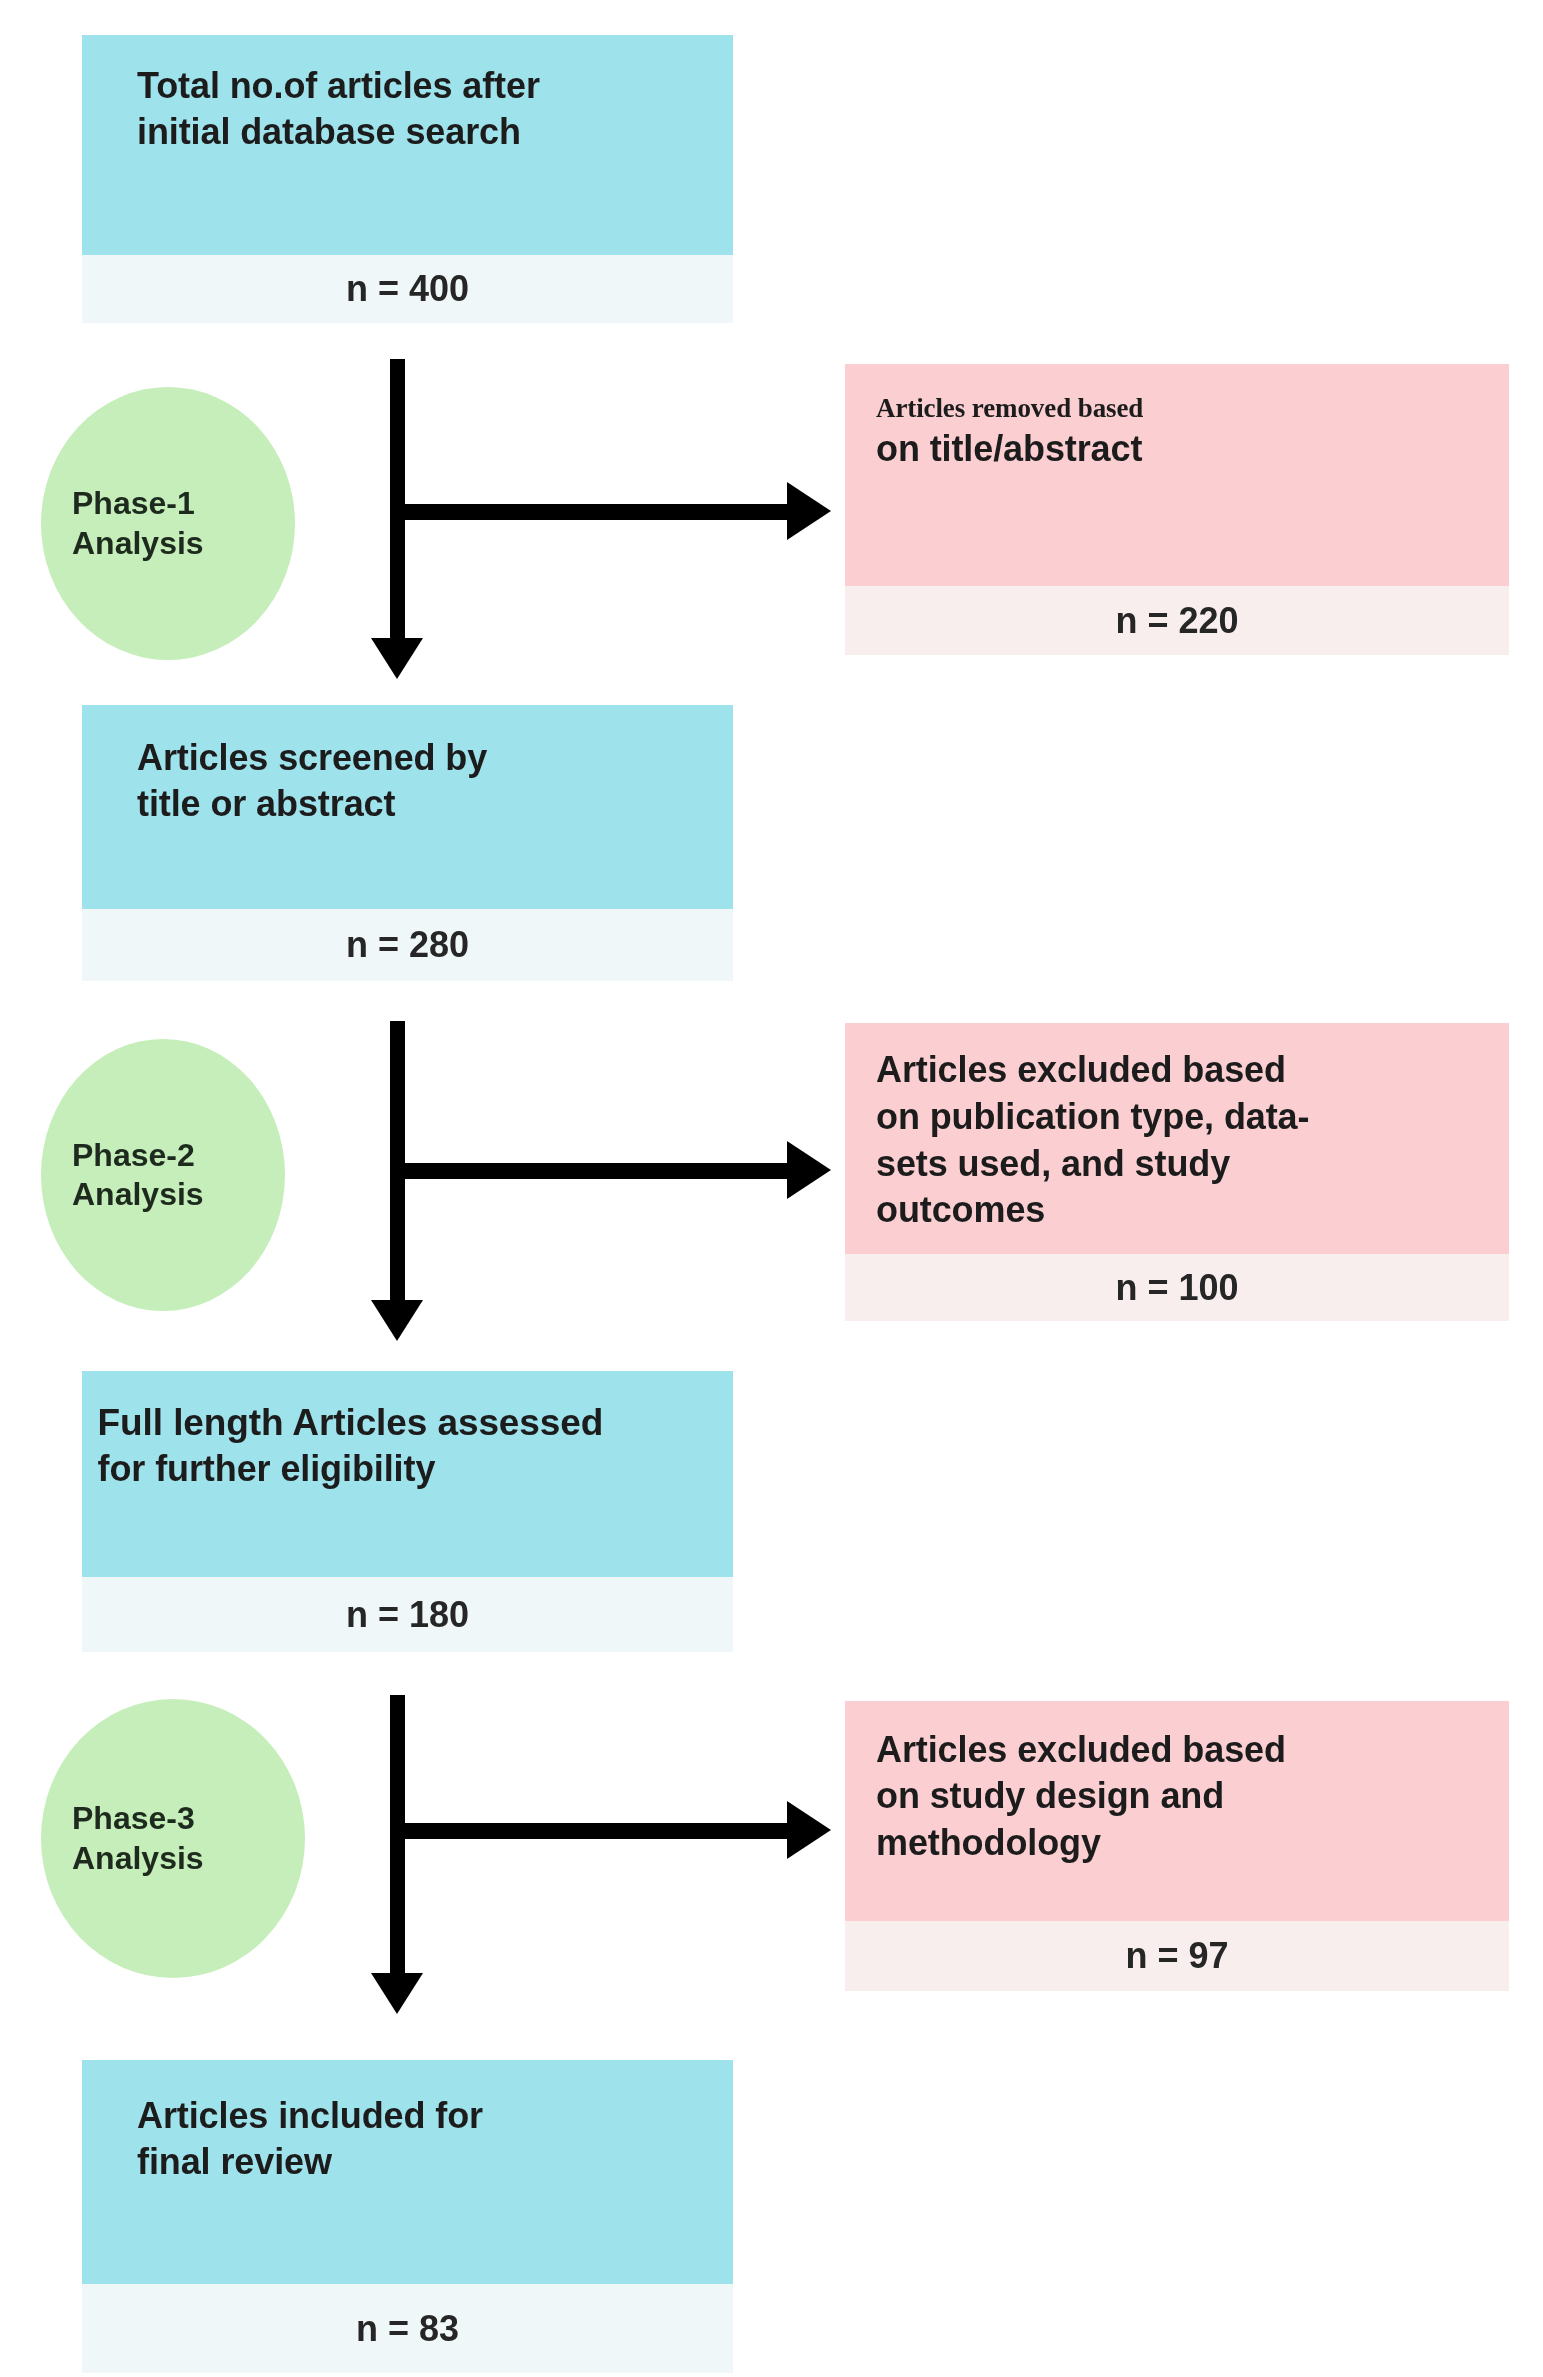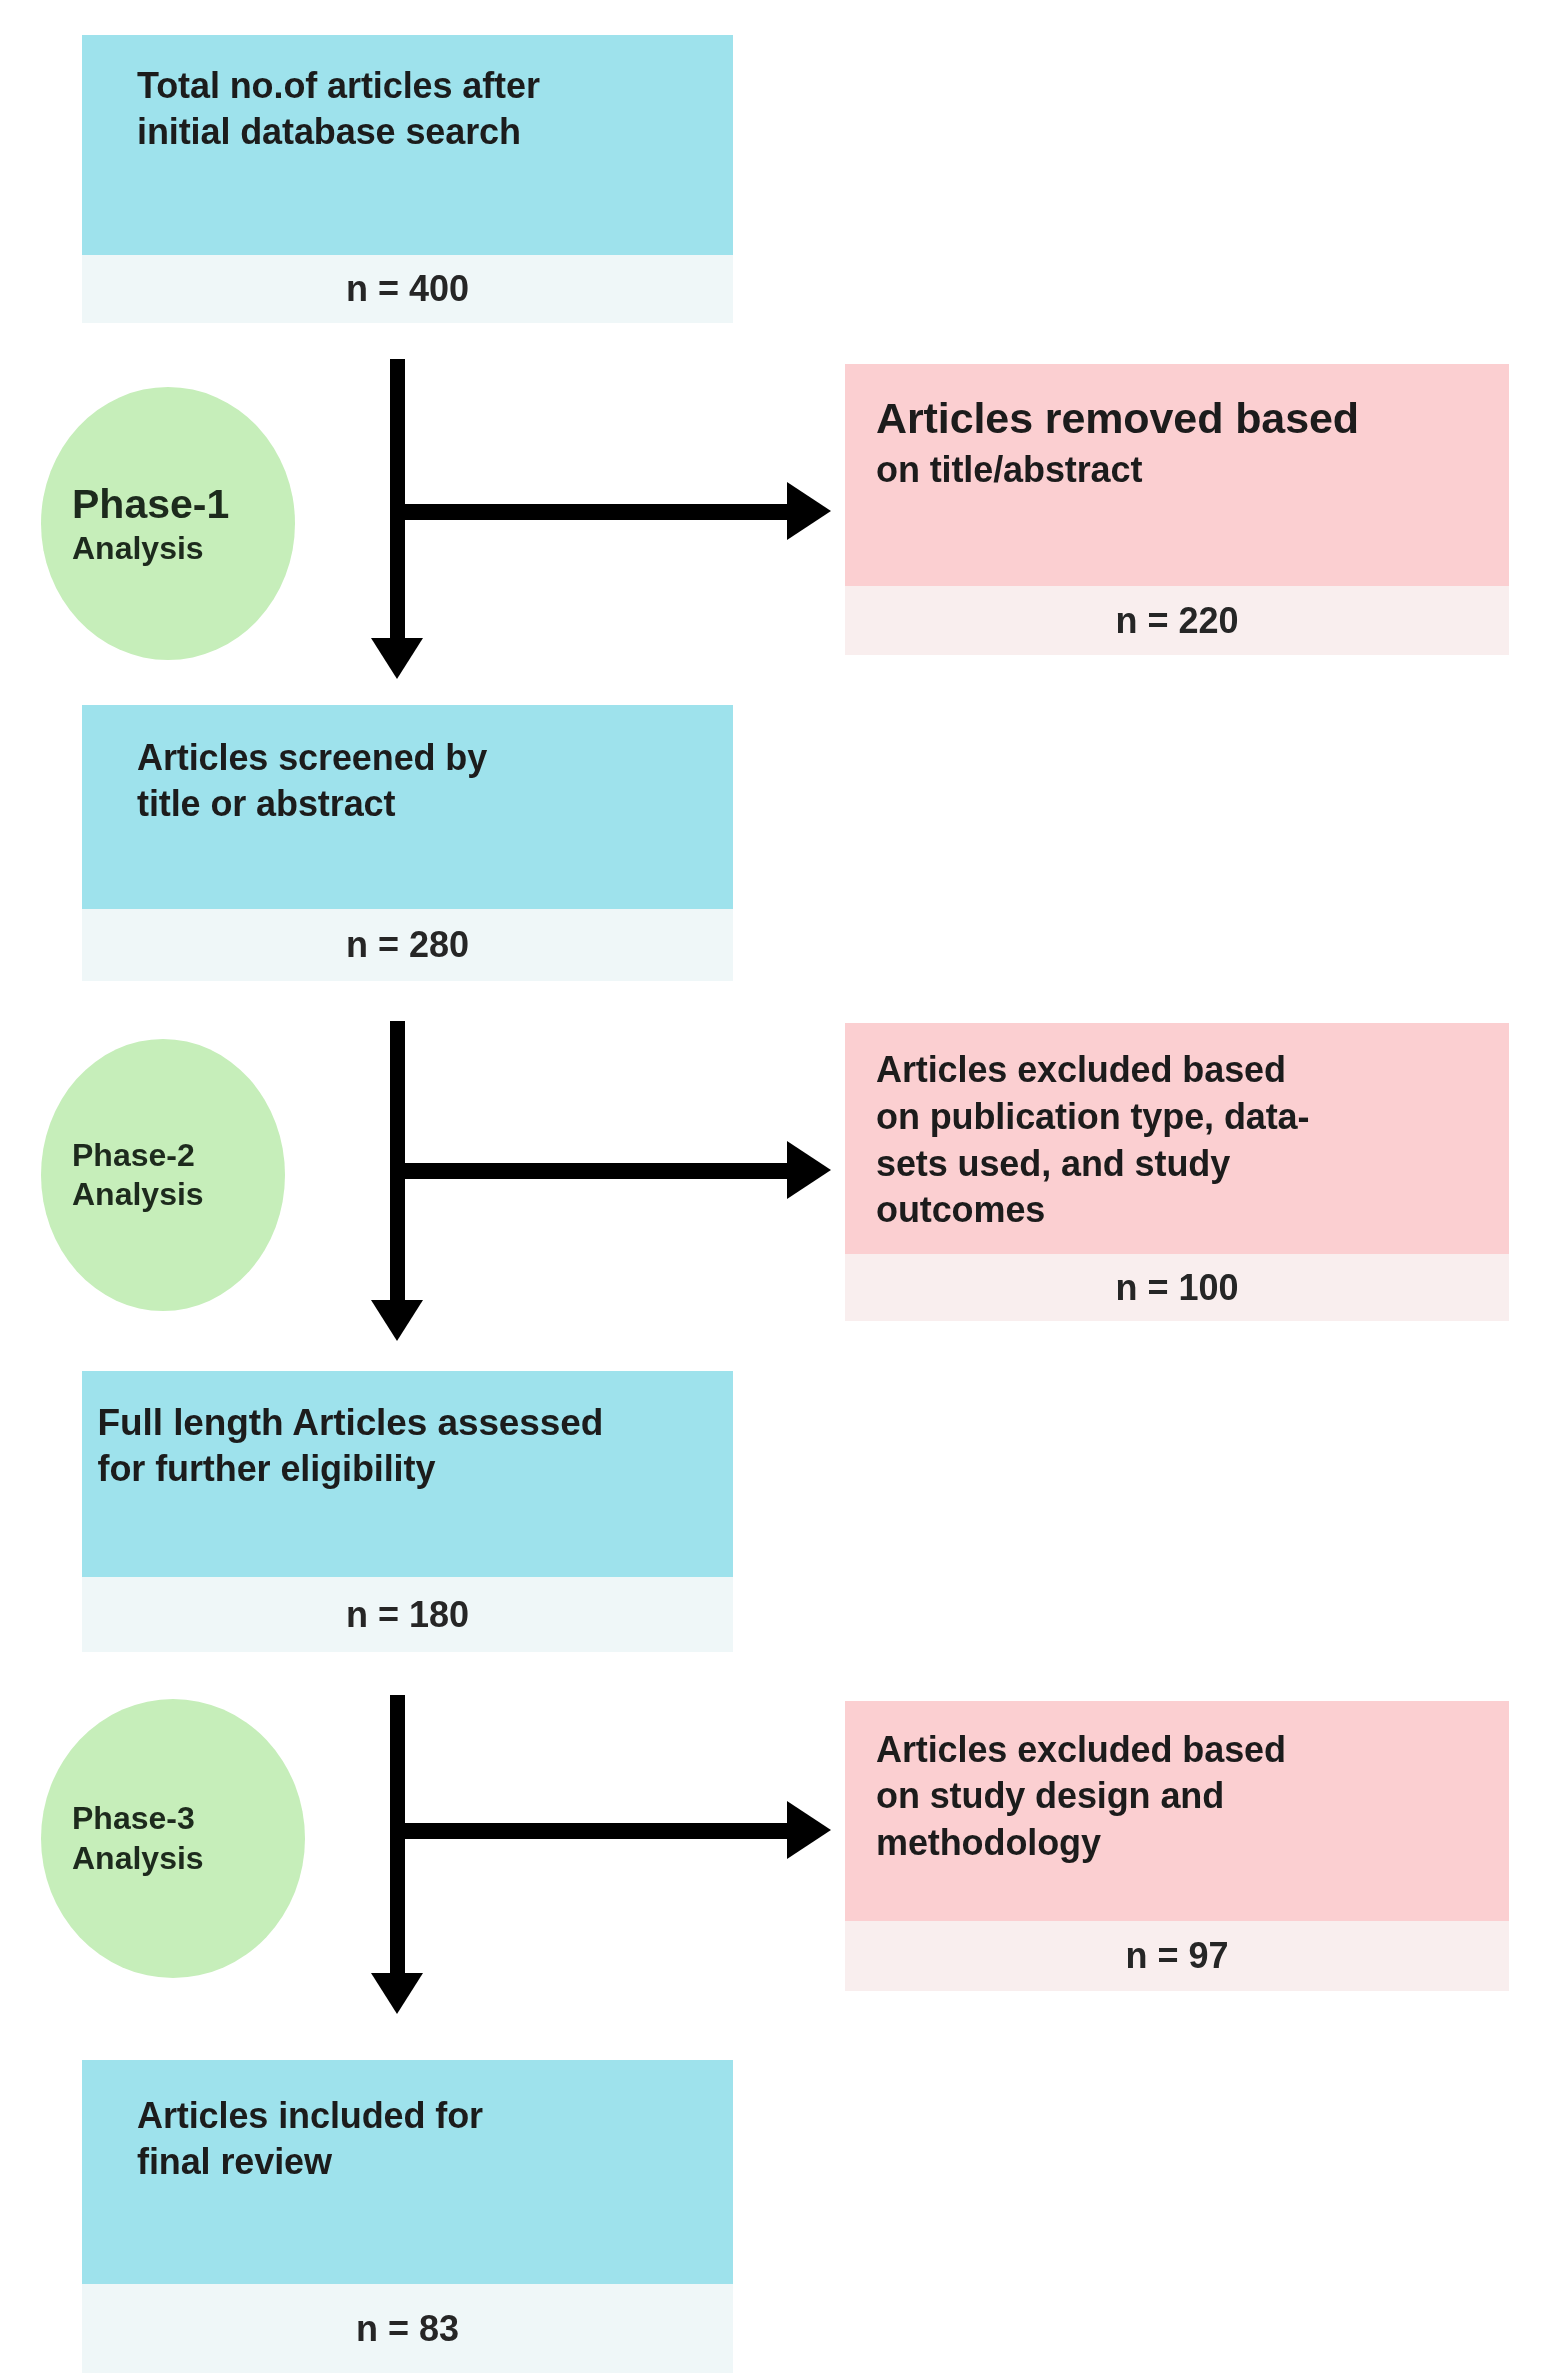--- a/index.html
+++ b/index.html
@@ -115,32 +115,32 @@
     <div class="box-body" style="padding:28px 0 0 55px;">
       <p class="box-title" style="font-size:36px; line-height:1.28;">Total no.of articles after</p>
       <p class="box-title" style="font-size:36px; line-height:1.28;">initial database search</p>
     </div>
     <div class="box-footer" style="height:68px;">
       <p class="box-count" style="font-size:36px;">n = 400</p>
     </div>
   </div>
 
   <div class="circle" style="left:41px; top:387px; width:254px; height:273px; padding-left:31px;">
-    <span class="circle-line" style="font-size:41px;">Phase-1</span>
+    <span class="circle-line" style="font-size:32px;">Phase-1</span>
     <span class="circle-line" style="font-size:32px;">Analysis</span>
   </div>
 
   <div class="v-stem" style="left:390px; top:359px; width:15px; height:284px;"></div>
   <div class="v-head" style="left:371px; top:638px;"></div>
   <div class="h-stem" style="left:405px; top:504px; width:387px; height:15.6px;"></div>
   <div class="h-head" style="left:787px; top:482px;"></div>
 
   <div class="box pink" style="left:845px; top:364px; width:664px; height:291px;">
     <div class="box-body" style="padding:27px 0 0 31px;">
-      <p class="box-title" style="font-size:43px; line-height:1.30;">Articles removed based</p>
+      <p class="box-title" style="font-size:27px; line-height:1.30;font-family:Liberation Serif, serif;">Articles removed based</p>
       <p class="box-title" style="font-size:36px; line-height:1.30;">on title/abstract</p>
     </div>
     <div class="box-footer" style="height:69px;">
       <p class="box-count" style="font-size:36px;">n = 220</p>
     </div>
   </div>
 
   <div class="box cyan" style="left:82px; top:705px; width:651px; height:276px;">
     <div class="box-body" style="padding:30px 4px 0 55px;">
       <p class="box-title" style="font-size:36px; line-height:1.28;">Articles screened by</p>

